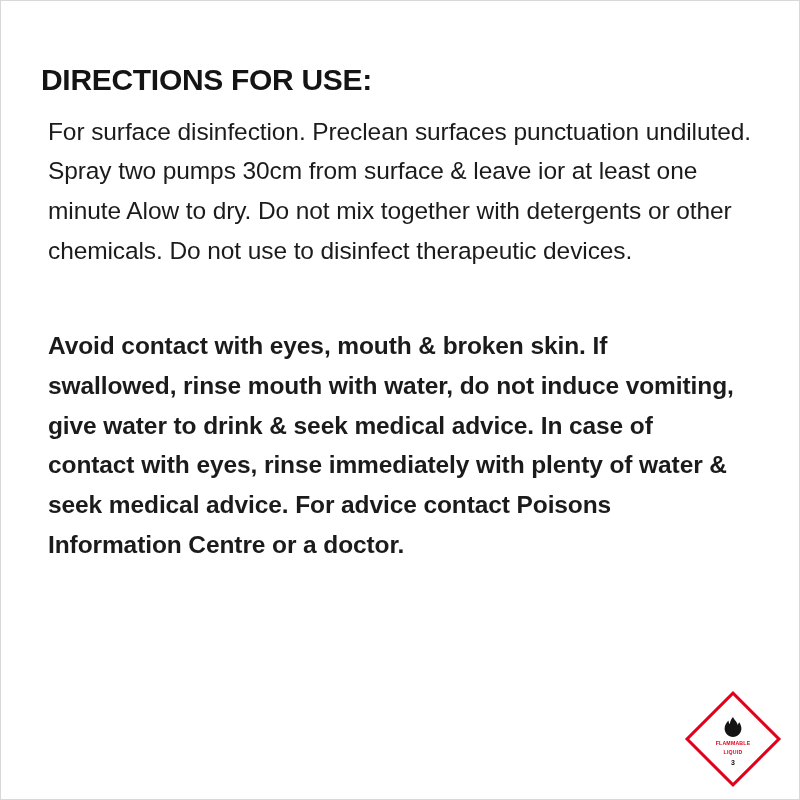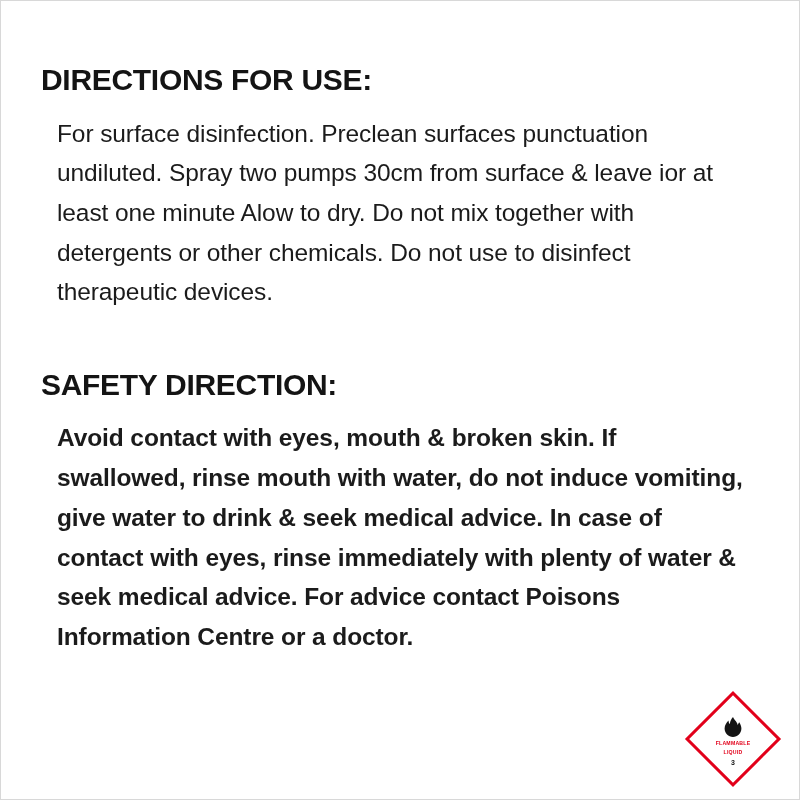--- a/index.html
+++ b/index.html
@@ -31,21 +31,21 @@
     font-weight: bold;
     letter-spacing: -0.3px;
     color: #141414;
     margin: 0 0 14px 0;
     line-height: 1.15;
   }
   .section-body {
     font-size: 24.5px;
     line-height: 1.62;
     color: #1b1b1b;
-    margin: 16px;
+    margin: 7px;
     letter-spacing: -0.1px;
   }
   #directions-section {
     margin-bottom: 56px;
   }
   #safety-section .section-body {
     max-width: 690px;
     font-weight: bold;
   }
   .hazard-diamond {
@@ -107,21 +107,20 @@
 <body>
 
 <div class="label">
 
   <div class="section" id="directions-section">
     <h1 class="section-heading">DIRECTIONS FOR USE:</h1>
     <p class="section-body">For surface disinfection. Preclean surfaces punctuation undiluted. Spray two pumps 30cm from surface &amp; leave ior at least one minute Alow to dry. Do not mix together with detergents or other chemicals. Do not use to disinfect therapeutic devices.</p>
   </div>
 
   <div class="section" id="safety-section">
-    <h1 class="section-heading">SAFETY DIRECTION:</h1>
     <p class="section-body">Avoid contact with eyes, mouth &amp; broken skin. If swallowed, rinse mouth with water, do not induce vomiting, give water to drink &amp; seek medical advice. In case of contact with eyes, rinse immediately with plenty of water &amp; seek medical advice. For advice contact Poisons Information Centre or a doctor.</p>
   </div>
 
   <div class="hazard-diamond">
     <div class="diamond-inner"></div>
     <div class="diamond-content">
       <span class="flame-wrap">
         <svg width="20" height="22" viewBox="0 0 20 22" aria-hidden="true">
           <path d="M10 1 C11.5 4.5 14.2 5.6 14.8 9.2 C15.1 7.6 15.8 6.9 16.2 6.2 C17.6 8.4 18.4 10.3 18.4 12.6 C18.4 17.4 14.6 21 10 21 C5.4 21 1.6 17.4 1.6 12.6 C1.6 9.1 3.6 6.6 5.6 4.6 C5.5 6.2 5.9 7.4 6.8 8.1 C7.2 5.1 8.2 2.9 10 1 Z" fill="#141414"></path>
         </svg>

